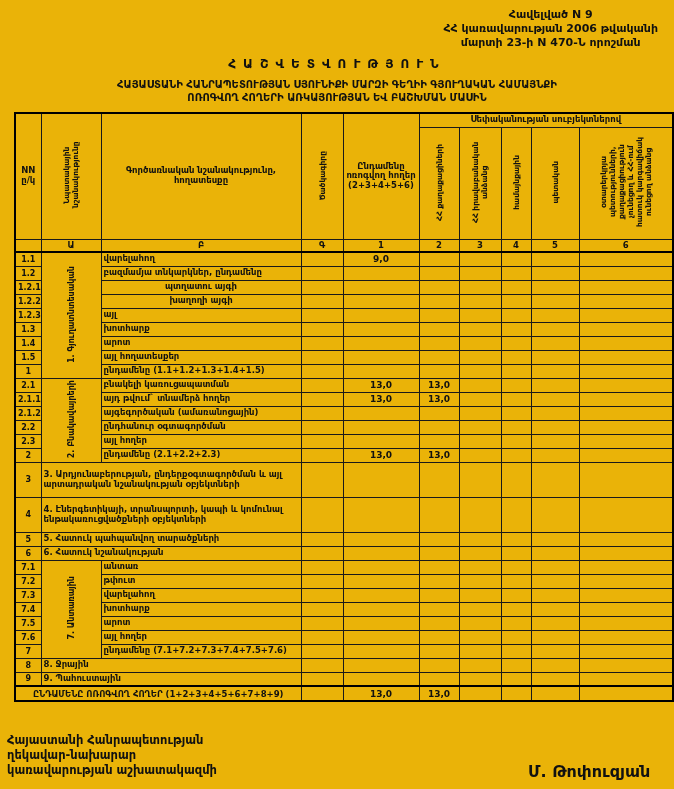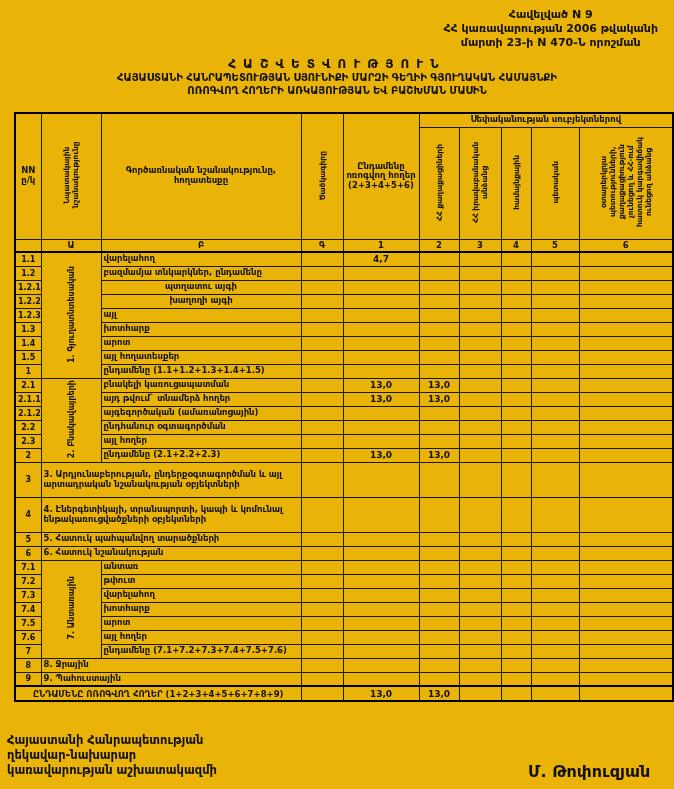--- a/index.html
+++ b/index.html
@@ -6,21 +6,21 @@
   .page {
     position:relative; width:674px; height:789px; margin:0 auto;
     background:#eab308; color:#111;
     font-family:"DejaVu Sans", sans-serif; font-weight:bold;
     overflow:hidden;
   }
   .doc-header { position:absolute; top:8px; right:16px; text-align:center;
     font-size:11px; line-height:1.25; }
   .title-block { position:absolute; top:57px; left:0; width:100%; text-align:center; }
   .title { font-size:12px; letter-spacing:7px; }
-  .subtitle { font-size:10px; line-height:1.3; }
+  .subtitle { font-size:10px; line-height:1.3; margin-top:7px; }
 
   table.report { position:absolute; top:112px; left:14px;
     border-collapse:collapse; table-layout:fixed; width:658px;
     font-size:8.5px; }
   table.report th, table.report td { border:1px solid #1a1a1a; padding:0 2px;
     overflow:hidden; font-weight:bold; }
   table.report { border:2px solid #000; }
 
   tr.h-top { height:14px; }
   tr.h-top th { font-size:8.5px; }
@@ -112,21 +112,21 @@
         <th>5</th>
         <th>6</th>
       </tr>
     </thead>
     <tbody>
         <tr>
           <td class="c-num">1.1</td>
           <td class="c-group" rowspan="9"><span class="gv">1. Գյուղատնտեսական</span></td>
           <td class="c-label">վարելահող</td>
           <td class="c-val"></td>
-          <td class="c-val">4,7</td>
+          <td class="c-val">9,0</td>
           <td class="c-val"></td>
           <td class="c-val"></td>
           <td class="c-val"></td>
           <td class="c-val"></td>
           <td class="c-val"></td>
         </tr>
         <tr>
           <td class="c-num">1.2</td>
           <td class="c-label">բազմամյա տնկարկներ, ընդամենը</td>
           <td class="c-val"></td>

